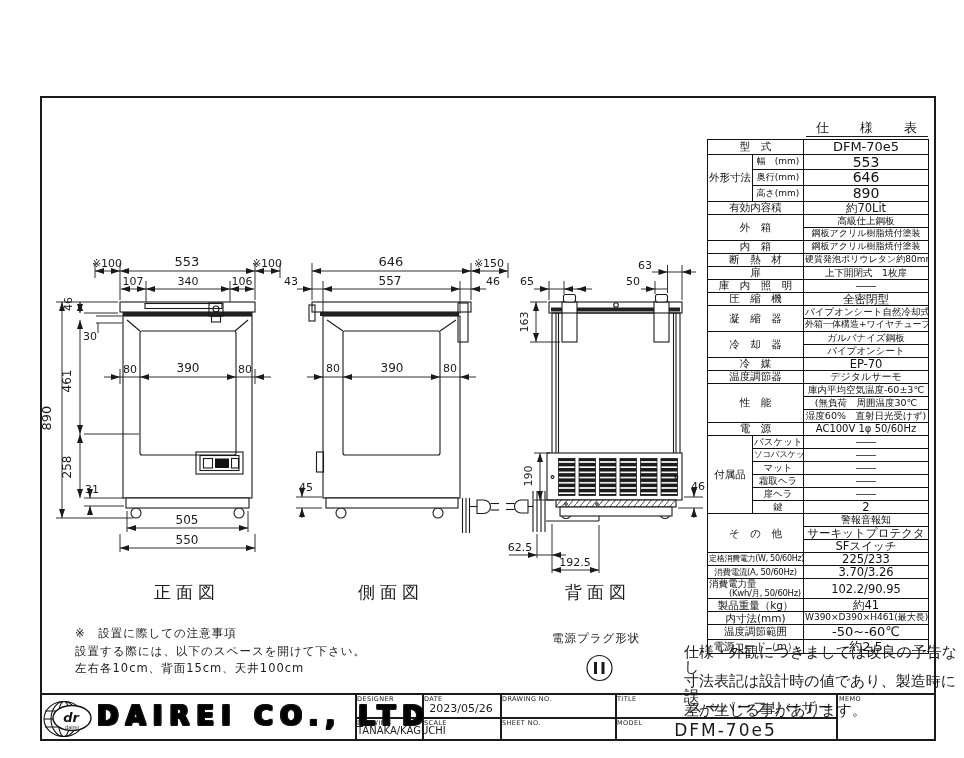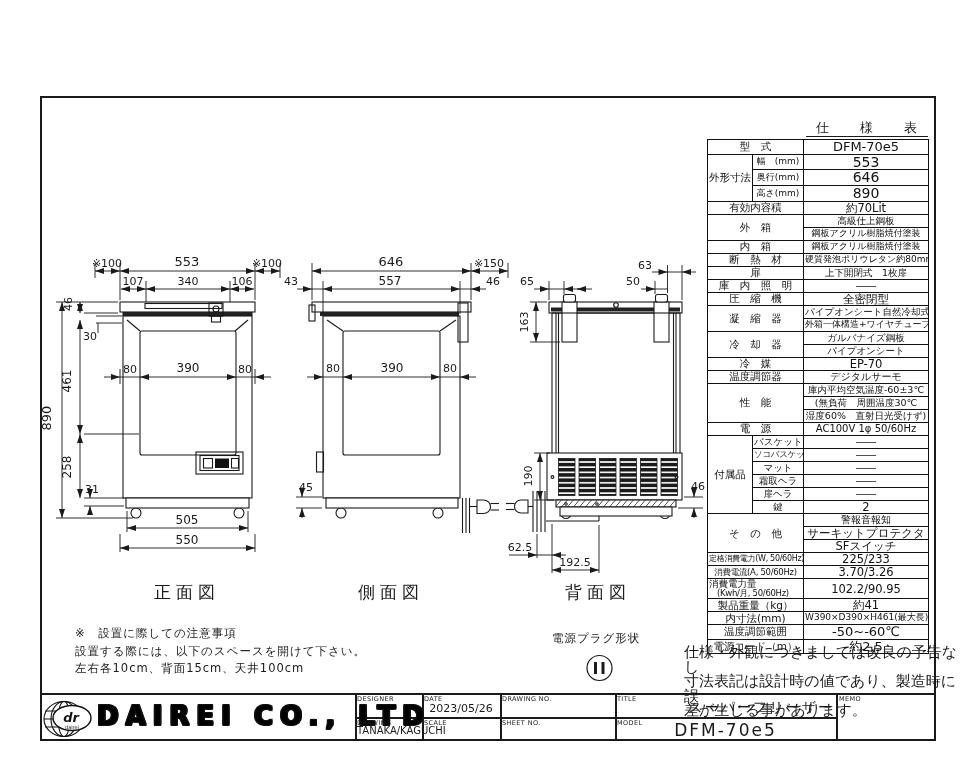--- a/index.html
+++ b/index.html
@@ -428,21 +428,21 @@
           <td colspan="2" class="s8">定格消費電力(W, 50/60Hz)</td>
         <td class="md">225/233</td>
         </tr>
     <tr>
           <td colspan="2" class="s85">消費電流(A, 50/60Hz)</td>
         <td class="md">3.70/3.26</td>
         </tr>
     <tr>
           <td colspan="2" class="tleft">
           <div class="s95">消費電力量</div>
-          <div class="s85" style="padding-left:8px">(Kwh/月, 50/60Hz)</div>
+          <div class="s85" style="padding-left:20px">(Kwh/月, 50/60Hz)</div>
           </td>
         <td class="md">102.2/90.95</td>
         </tr>
     <tr>
           <td colspan="2">製品重量（kg）</td>
         <td class="md">約41</td>
         </tr>
     <tr>
           <td colspan="2">内寸法(mm)</td>
         <td class="sm">W390×D390×H461(最大長)</td>

